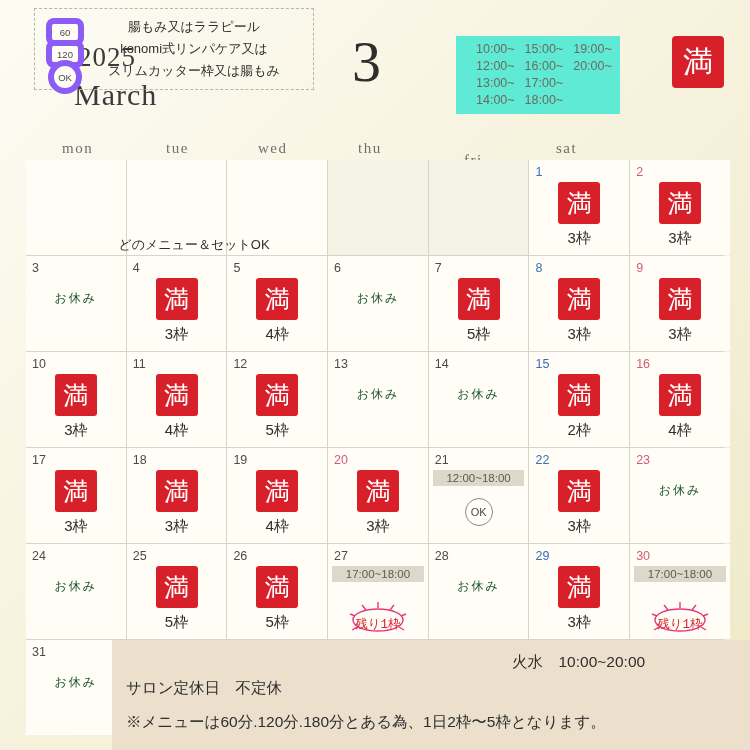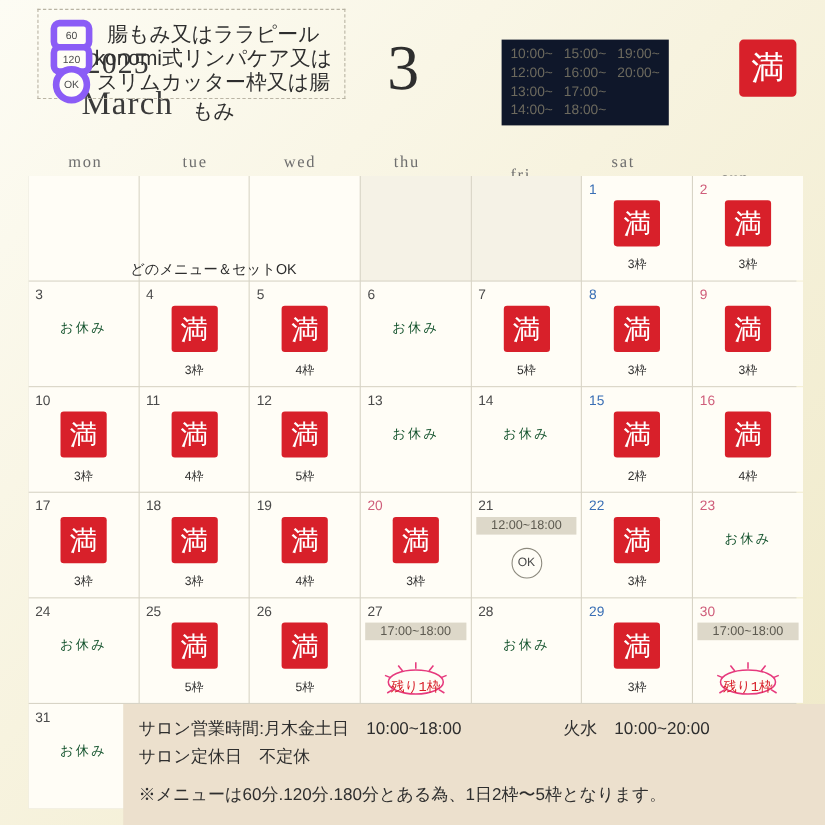--- a/index.html
+++ b/index.html
@@ -22,21 +22,21 @@
     font-family:"Liberation Serif", serif;
     font-size:30px;color:#3a3a3a;letter-spacing:1px;text-align:right;
   }
   .bignum{
     position:absolute;left:352px;top:28px;
     font-family:"Liberation Serif", serif;
     font-size:58px;color:#2e2e2e;
   }
   .timeblock{
     position:absolute;left:456px;top:36px;
-    background:#0f172a;padding:6px 8px 7px 8px;
+    background:#5eead4;padding:6px 8px 7px 20px;
     display:flex;gap:10px;
   }
   .timecol{display:flex;flex-direction:column;gap:3px;}
   .timecol span{
     font-size:12.5px;color:#6d6a5e;line-height:14px;
     font-family:"Liberation Sans", sans-serif;white-space:nowrap;
   }
   .man-header{
     position:absolute;left:672px;top:36px;
     width:52px;height:52px;background:#d8202a;color:#fff;
@@ -70,21 +70,21 @@
   .daynum.sat{color:#3a6fb5;}
   .daynum.sun{color:#cf5d7a;}
   .man{
     position:absolute;left:50%;top:22px;transform:translateX(-50%);
     width:42px;height:42px;background:#d8202a;color:#fff;border-radius:3px;
     display:flex;align-items:center;justify-content:center;
     font-size:25px;font-family:"Liberation Serif", serif;
   }
   .waku{
     position:absolute;left:0;right:0;bottom:7px;text-align:center;
-    font-size:11px;color:#2e2e2e;font-family:"Liberation Sans", sans-serif;
+    font-size:15px;color:#2e2e2e;font-family:"Liberation Sans", sans-serif;
   }
   .oyasumi{
     position:absolute;left:0;right:0;top:34px;text-align:center;
     font-size:12px;color:#14532d;letter-spacing:2px;
     font-family:"Liberation Serif", serif;
   }
   .timerange{
     position:absolute;left:4px;right:4px;top:22px;text-align:center;
     font-size:11.5px;color:#5d5a50;background:#ddd8c9;padding:2px 0;
     font-family:"Liberation Sans", sans-serif;
@@ -114,21 +114,21 @@
   .pill{
     position:absolute;left:12px;width:26px;height:16px;border-radius:8px;
     border:6px solid #8b5cf6;color:#4a4a4a;font-size:9.5px;
     display:flex;align-items:center;justify-content:center;background:#fffdf6;
   }
   .pill.p1{top:10px;}
   .pill.p2{top:32px;}
   .pill.p3{top:54px;border-radius:50%;width:22px;height:22px;left:14px;top:52px;}
   .noteline{
     position:absolute;left:46px;width:228px;text-align:center;
-    font-size:19px;color:#2e2e2e;font-family:"Liberation Sans", sans-serif;
+    font-size:13px;color:#2e2e2e;font-family:"Liberation Sans", sans-serif;
   }
   .noteline.l1{top:10px;}
   .noteline.l2{top:32px;}
   .noteline.l3{top:54px;}
   .footer{
     position:absolute;left:112px;top:640px;width:638px;height:110px;
     background:#ece0cd;
   }
   .footer .f1{position:absolute;left:14px;top:12px;font-size:15.5px;color:#2e2e2e;}
   .footer .f2{position:absolute;left:14px;top:38px;font-size:15.5px;color:#2e2e2e;}
@@ -364,17 +364,16 @@
   <div class="pill p2">120</div>
   <div class="pill p3">OK</div>
   <div class="noteline l1">腸もみ又はララピール</div>
   <div class="noteline l2">konomi式リンパケア又は</div>
   <div class="noteline l3">スリムカッター枠又は腸もみ</div>
 
 </div>
 <div class="noteline" style="position:absolute;left:80px;top:236px;width:228px;text-align:center;font-size:13px;color:#2e2e2e;">どのメニュー＆セットOK</div>
 
 <div class="footer">
-  <div class="f1">サロン営業時間:月木金土日　10:00~18:00</div>
   <div class="f1b">火水　10:00~20:00</div>
   <div class="f2">サロン定休日　不定休</div>
   <div class="f3">※メニューは60分.120分.180分とある為、1日2枠〜5枠となります。</div>
 </div>
 
 </body></html>

